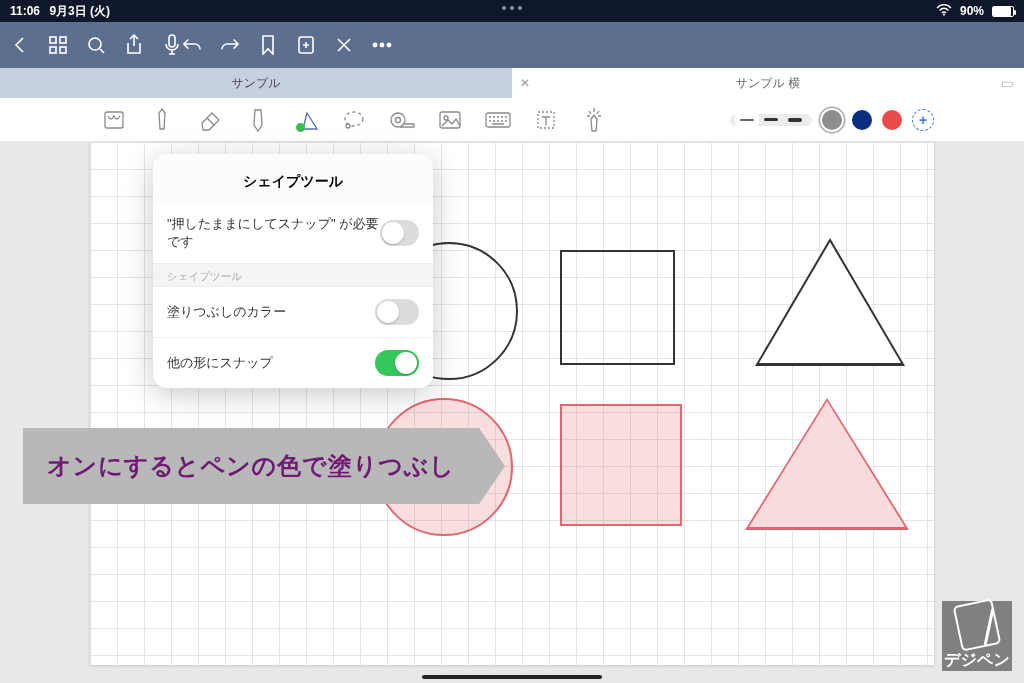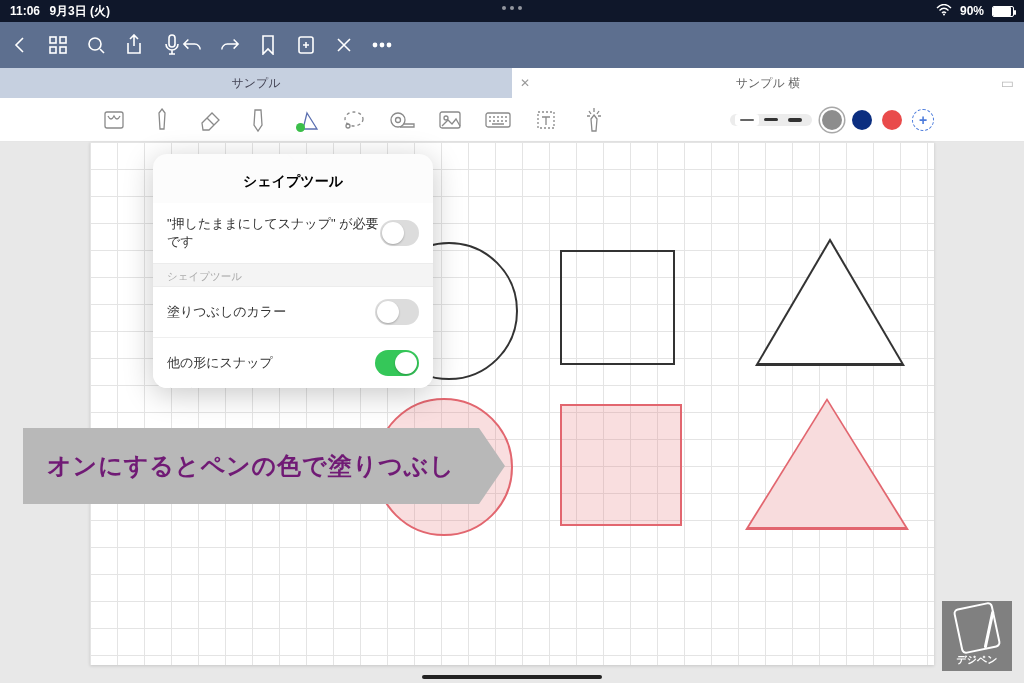--- a/index.html
+++ b/index.html
@@ -72,21 +72,21 @@
   .toggle{width:44px;height:26px;border-radius:13px;background:#dcdcdc;position:relative;}
   .toggle::after{content:"";position:absolute;width:22px;height:22px;background:#fff;border-radius:50%;top:2px;left:2px;box-shadow:0 1px 2px rgba(0,0,0,.25);transition:none;}
   .toggle.on{background:#35c759;} .toggle.on::after{left:20px;}
   .pop-tail{position:absolute;bottom:-8px;left:20px;width:16px;height:16px;background:#fff;transform:rotate(45deg);border-bottom:1px solid #eee;border-right:1px solid #eee;}
 
   
   .callout{position:absolute;left:23px;top:428px;height:76px;display:flex;align-items:center;background:#b8b8b8;color:#701a75;font-size:24px;font-weight:800;padding:0 24px;z-index:20;letter-spacing:1px;}
   .callout .arrow{position:absolute;right:-26px;top:0;width:0;height:0;border-top:38px solid transparent;border-bottom:38px solid transparent;border-left:26px solid #b8b8b8;}
 
   
-  .wm{position:absolute;right:12px;bottom:12px;width:70px;height:70px;background:#808080;display:flex;flex-direction:column;align-items:center;justify-content:center;color:#fff;font-size:10px;font-weight:700;z-index:5;}
+  .wm{position:absolute;right:12px;bottom:12px;width:70px;height:70px;background:#808080;display:flex;flex-direction:column;align-items:center;justify-content:center;color:#fff;font-size:16px;font-weight:700;z-index:5;}
   .wm .tablet{width:40px;height:46px;border:2px solid #fff;border-radius:5px;transform:rotate(-12deg);position:relative;margin-bottom:2px;}
   .wm .pen{position:absolute;right:5px;top:6px;width:3px;height:38px;background:#fff;transform:rotate(24deg);border-radius:2px;}
 </style>
 </head>
 <body>
 
 <div class="statusbar">
   <div class="left">
     <span>11:06</span>
     <span>9月3日 (火)</span>

